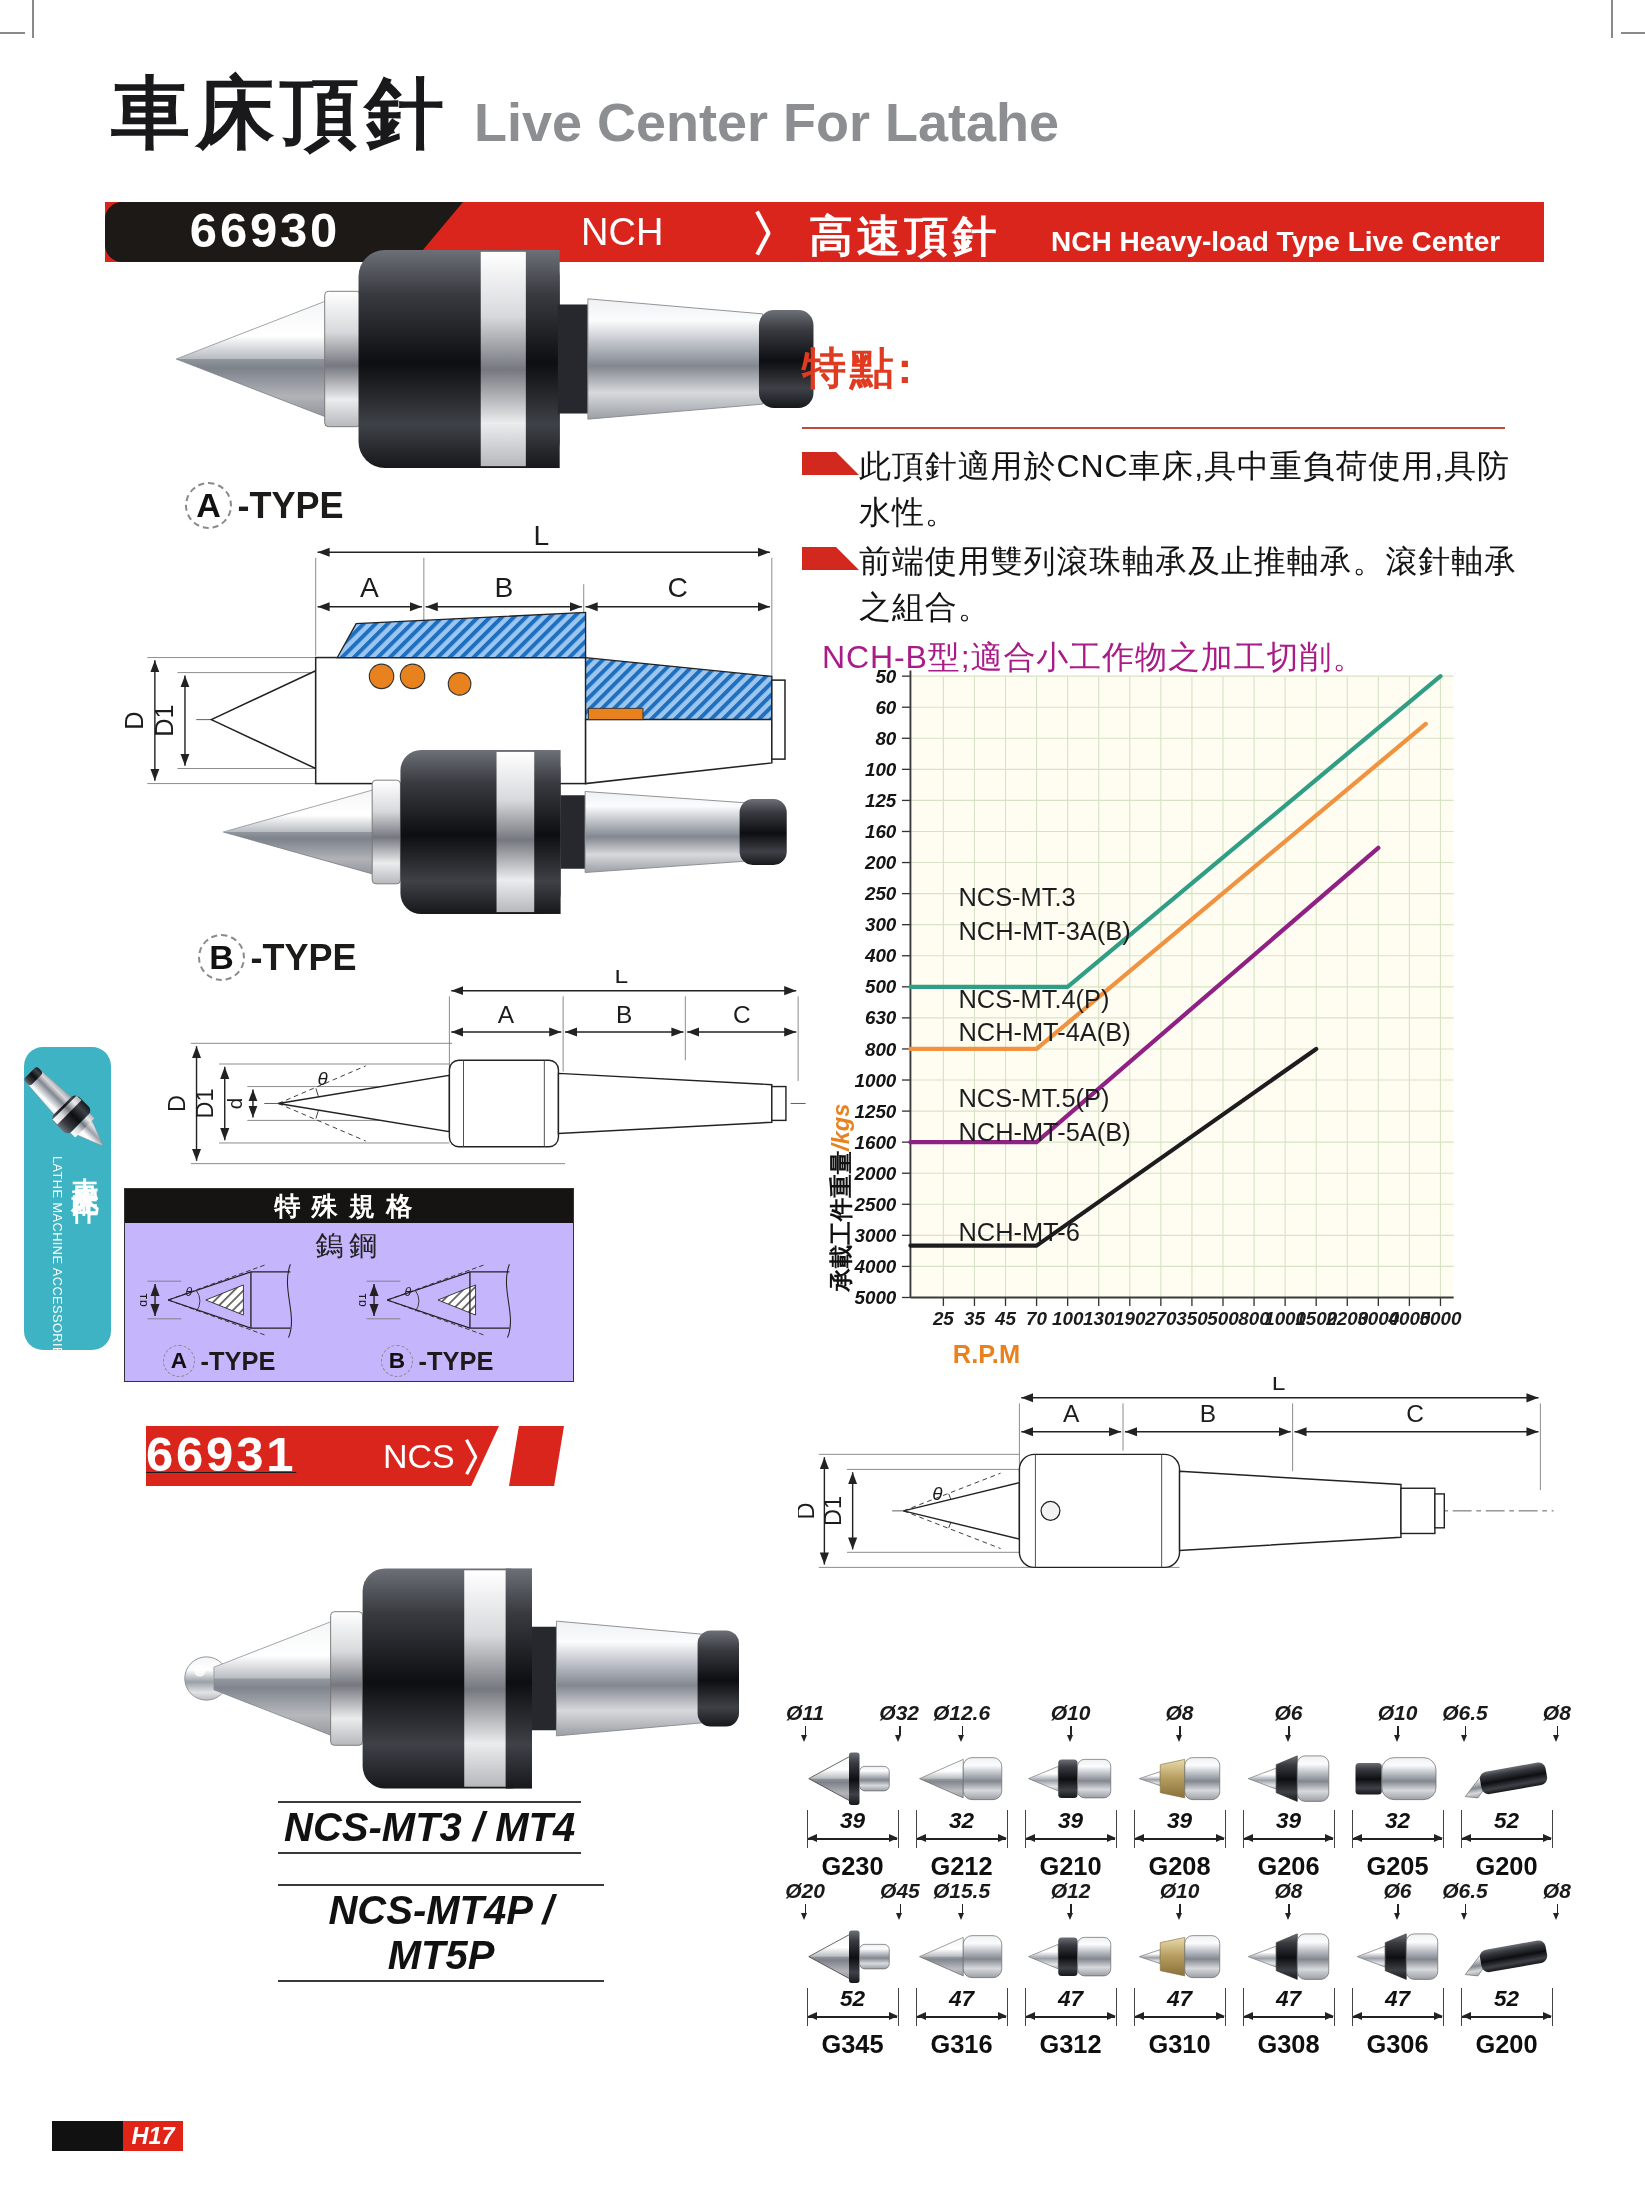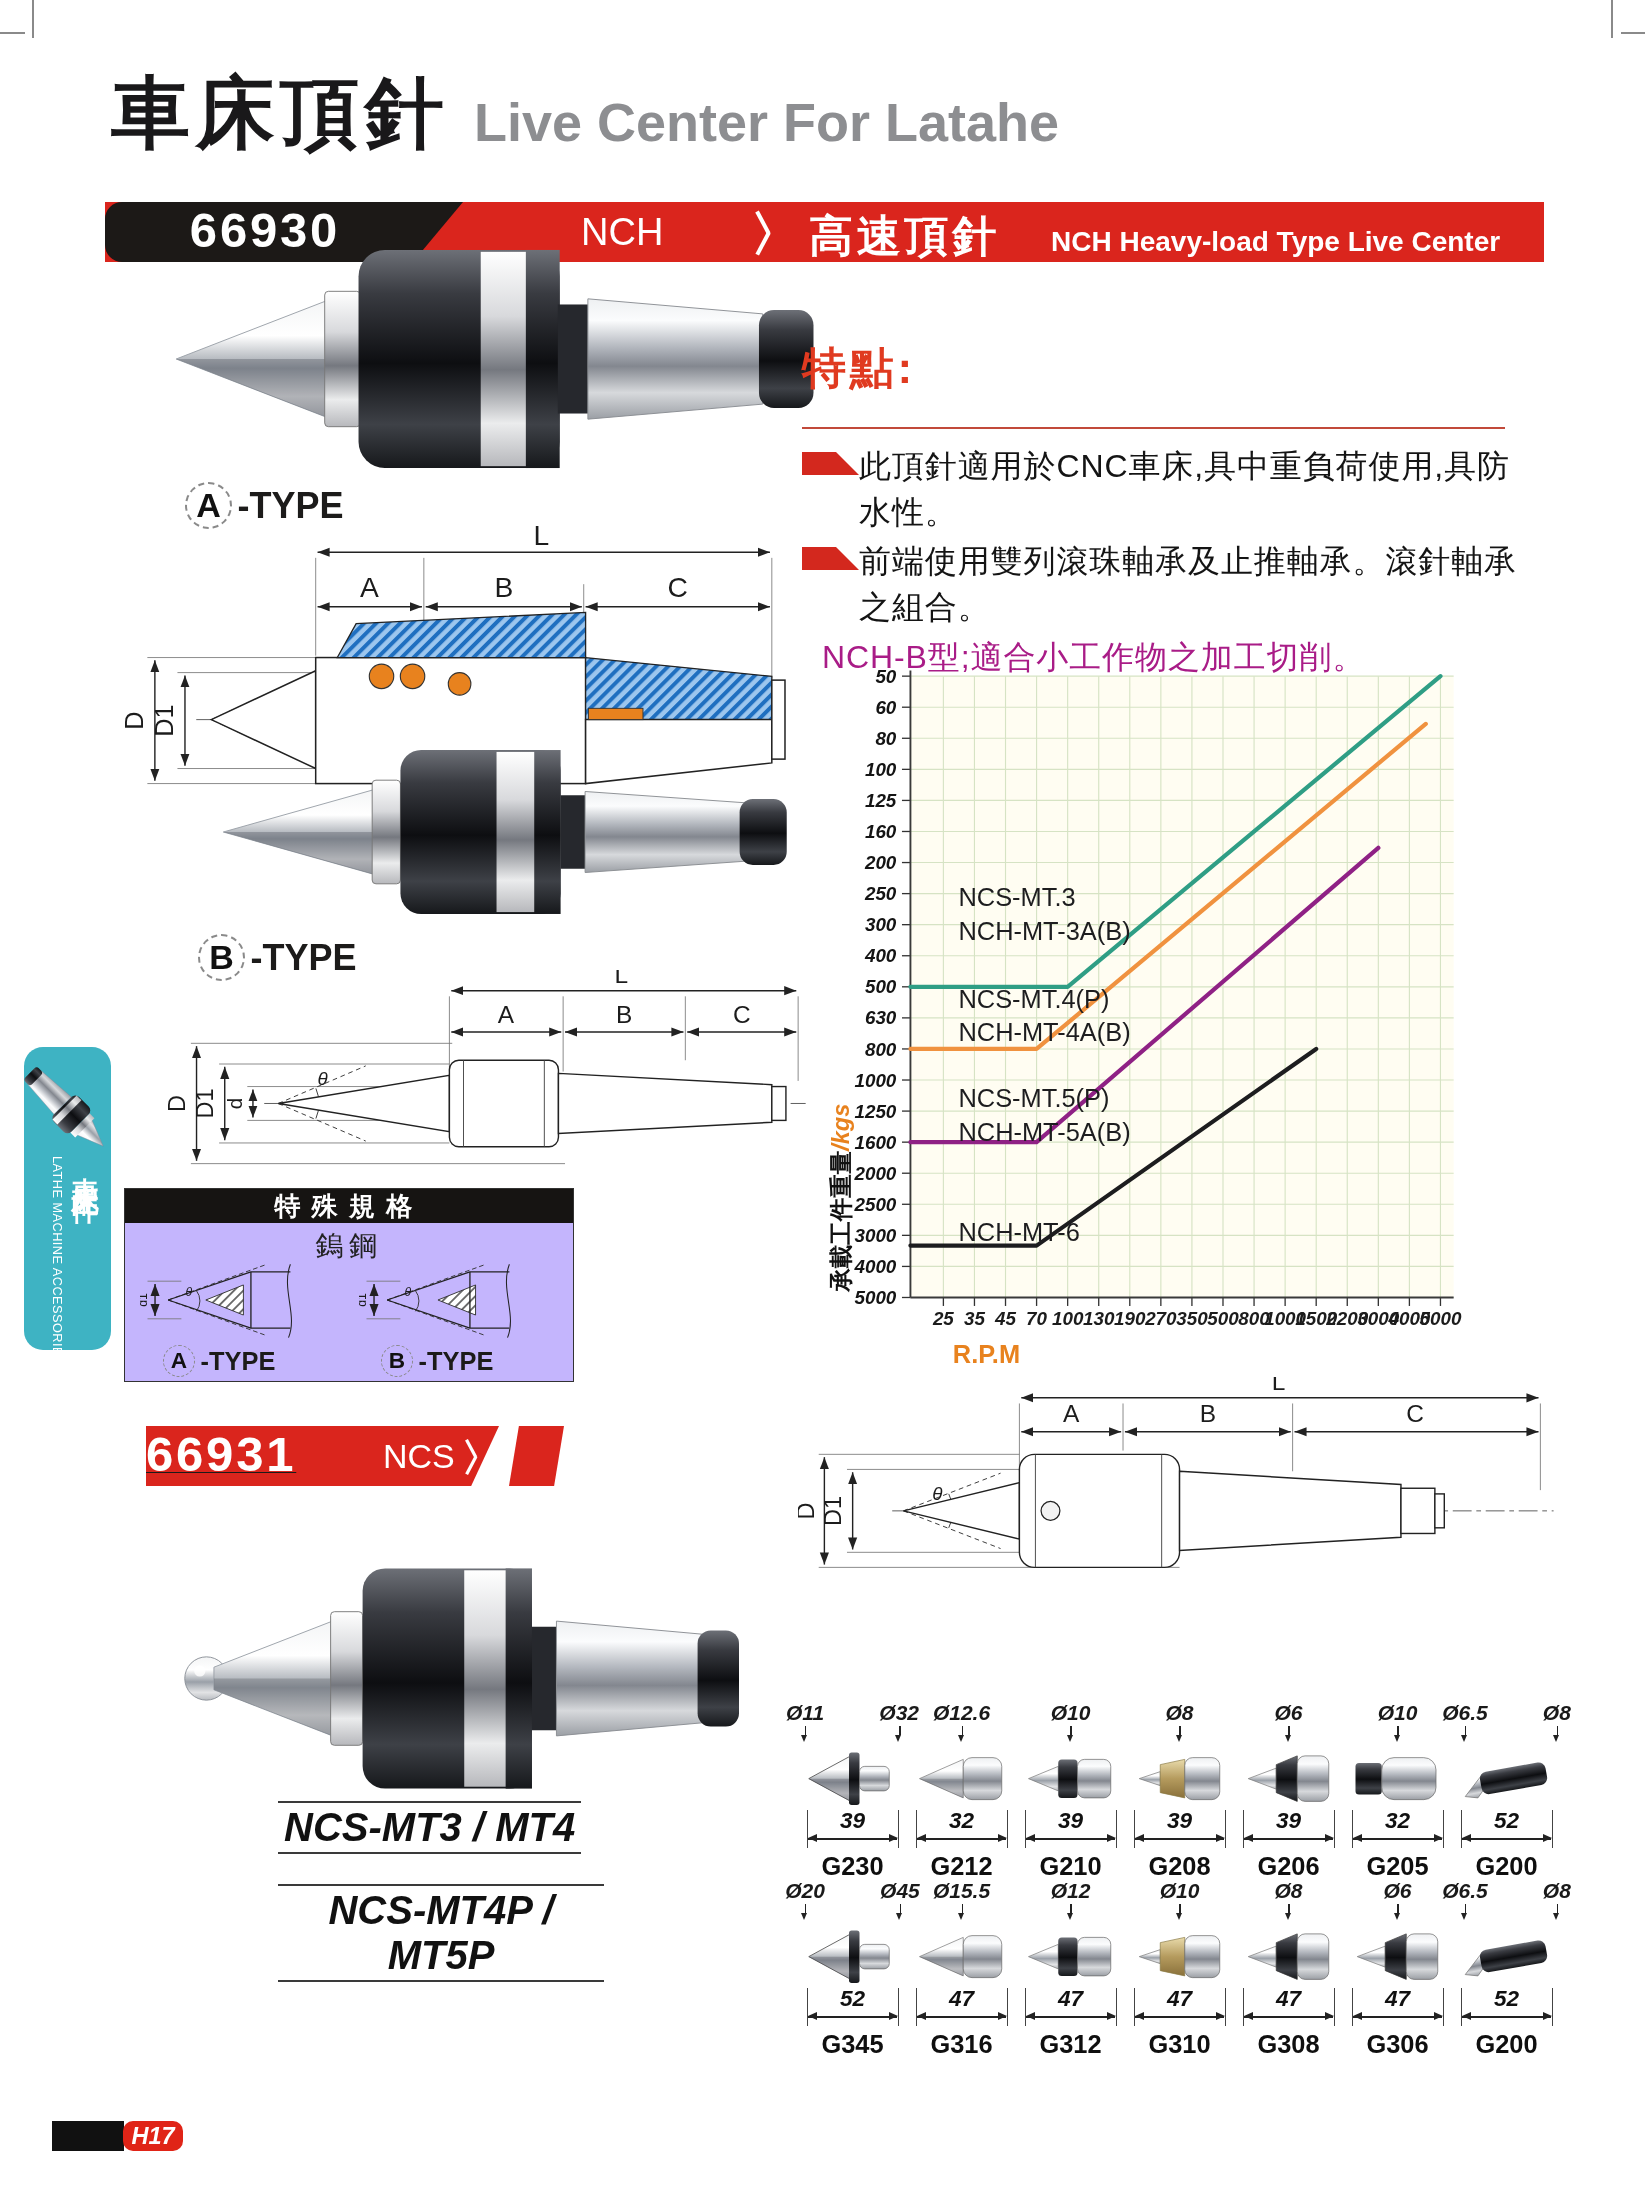--- a/index.html
+++ b/index.html
@@ -67,21 +67,21 @@
   .tlab{text-align:center;font-size:25.4px;font-weight:bold;color:#0f0f0f;margin-top:3.8px;}
   
   .sidetab{position:absolute;left:23.5px;top:1047px;width:87px;height:303px;background:#3eb3c3;border-radius:19px;}
   .sb-img{position:absolute;left:-11.3px;top:22.6px;width:109px;height:79px;transform:rotate(-135deg);}
   .sb-txt{position:absolute;top:109px;right:7.5px;display:flex;flex-direction:row;align-items:flex-start;gap:2.8px;}
   .sb-en{writing-mode:vertical-rl;font-size:12.7px;color:#fff;letter-spacing:0.5px;white-space:nowrap;}
   .sb-zh{writing-mode:vertical-rl;font-size:27px;font-weight:bold;color:#fff;letter-spacing:6.6px;}
   
   .fbar{position:absolute;left:52px;top:2121px;width:72px;height:30px;background:#111;}
   .fpage{position:absolute;left:123px;top:2121px;width:60px;height:30px;background:#e02417;color:#fff;
-         display:flex;align-items:center;justify-content:center;font-size:23.5px;font-weight:bold;font-style:italic;border-radius:10px;}
+         display:flex;align-items:center;justify-content:center;font-size:23.5px;font-weight:bold;font-style:italic;}
   svg text{font-family:"Liberation Sans","DejaVu Sans",sans-serif;}
 </style>
 </head>
 <body>
 
 <div class="page">
 
   <svg style="position:absolute;width:0;height:0" aria-hidden="true">
     <defs>
       <linearGradient id="met" x1="0" y1="0" x2="0" y2="1">

